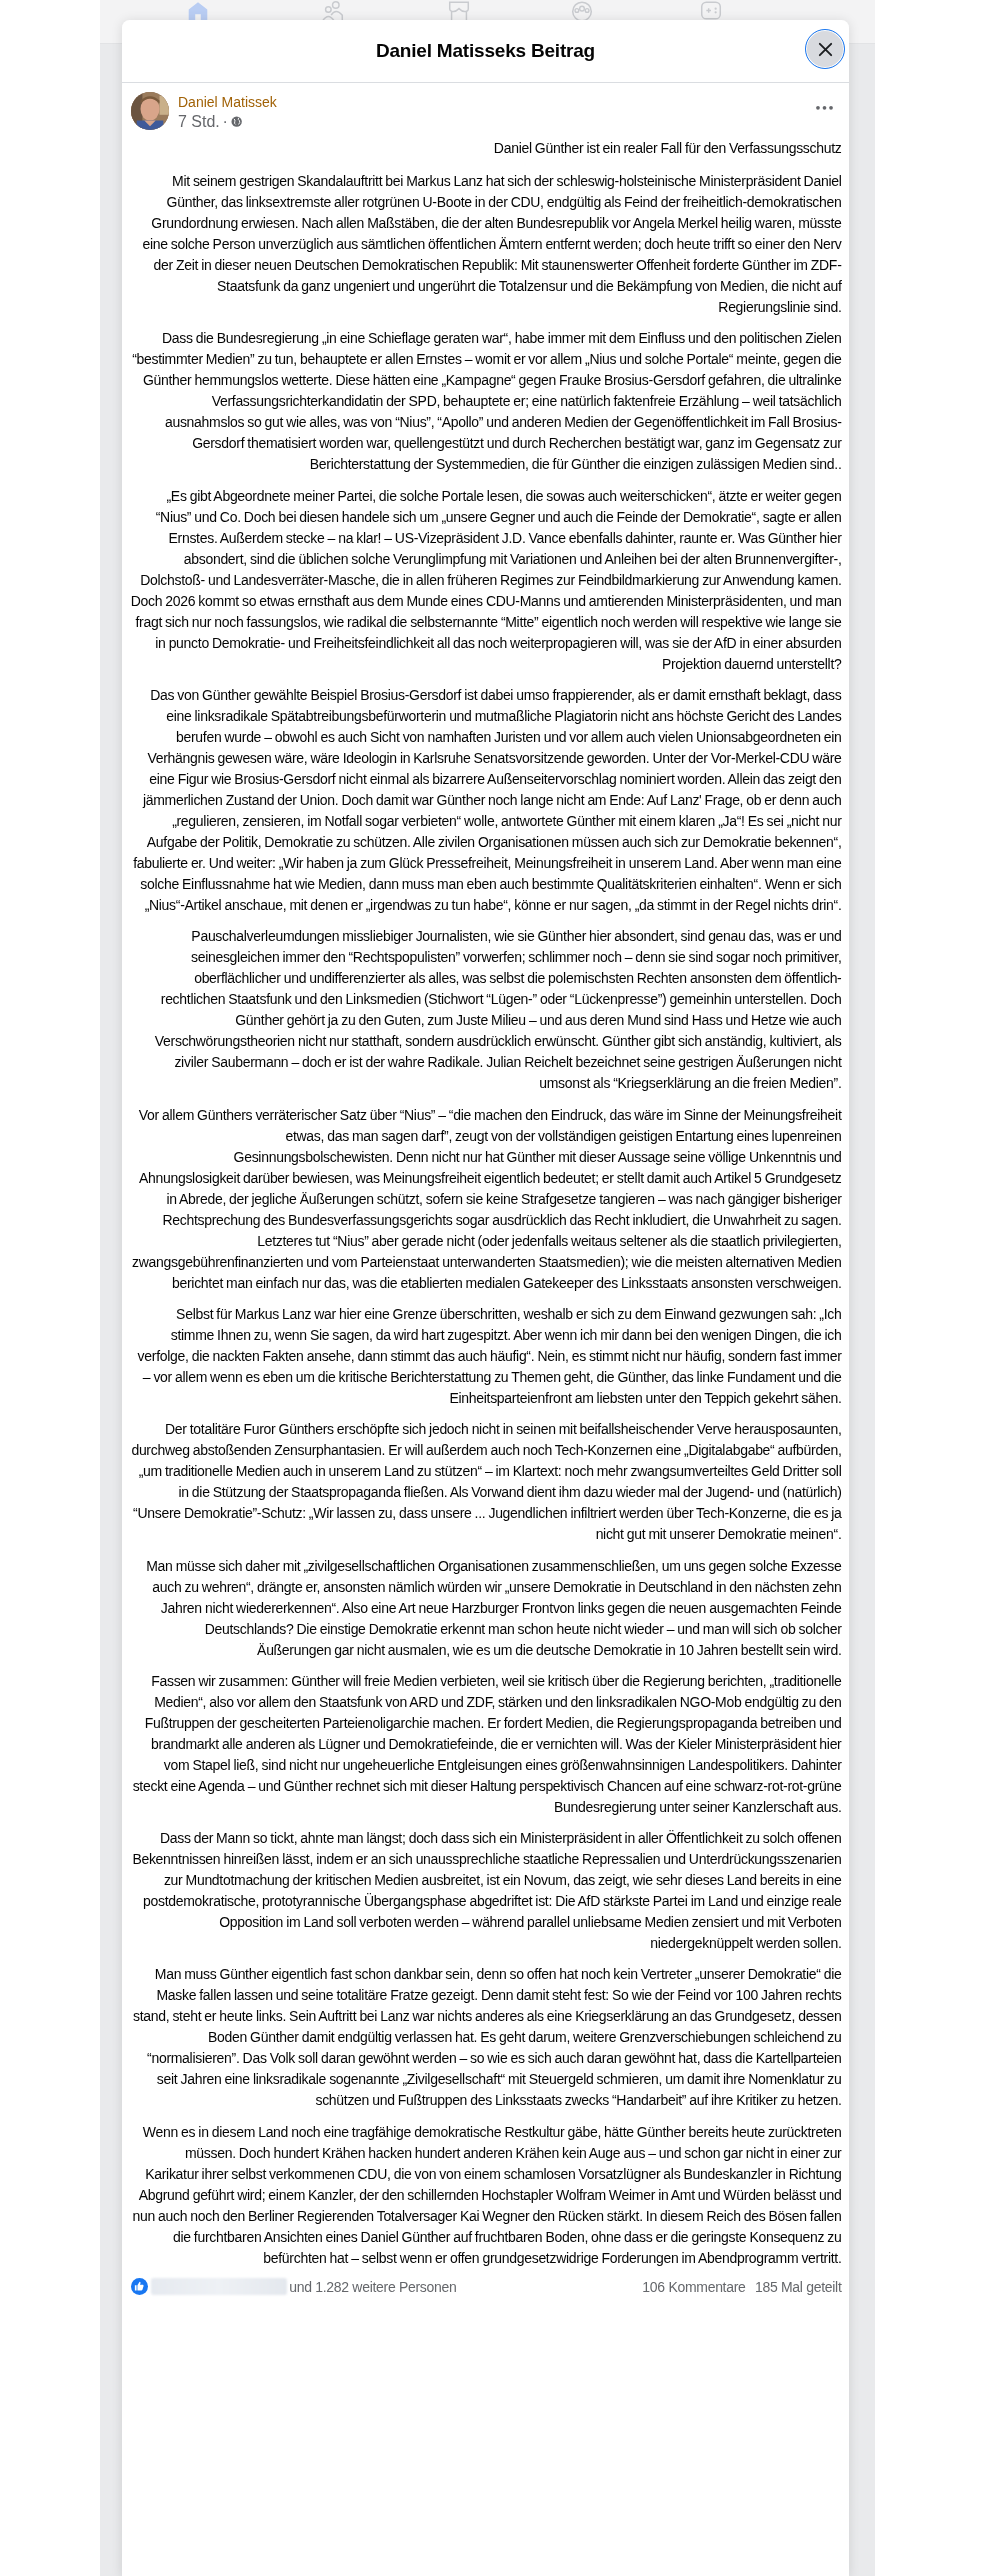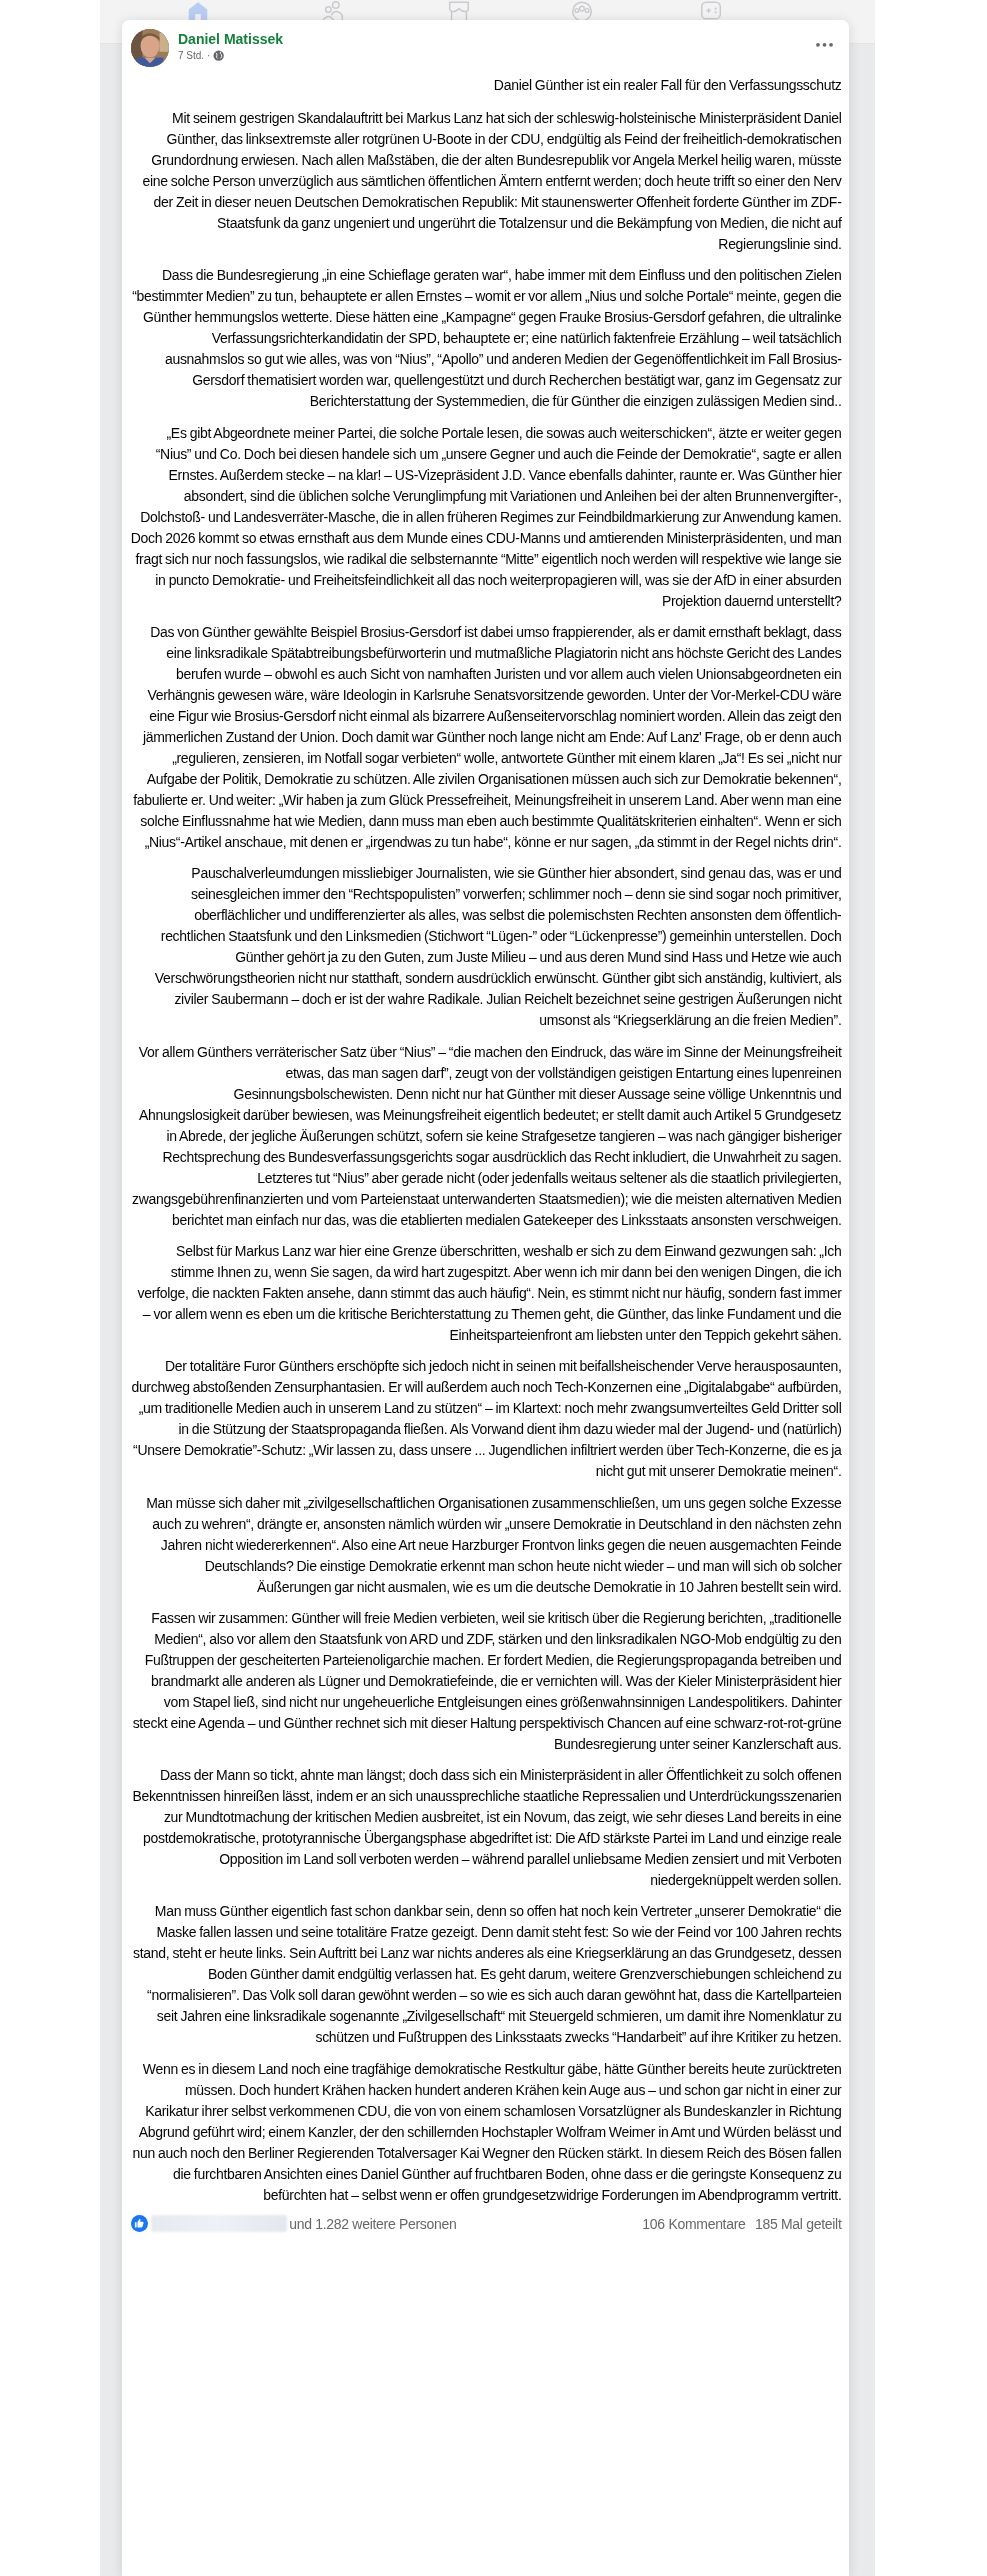--- a/index.html
+++ b/index.html
@@ -31,22 +31,22 @@
     position: absolute; right: 3.8px; top: 9.4px; width: 38px; height: 38px; border-radius: 50%;
     background: #d8dadf; border: 1.9px solid #1877f2; box-shadow: 0 0 0 0.9px #fff inset;
     display: flex; align-items: center; justify-content: center; cursor: pointer;
   }
   .close-btn svg { width: 17px; height: 17px; }
   .post-header { position: relative; height: 55px; padding: 11.3px 0 0 9.4px; box-sizing: border-box; }
   .avatar {
     position: absolute; left: 9.4px; top: 9.4px; width: 38px; height: 38px; border-radius: 50%;
     overflow: hidden; background: #8a6e55;
   }
-  .author-name { position: absolute; left: 56px; top: 11.3px; font-weight: bold; font-size: 14px; color: #15803d; }
-  .post-meta { position: absolute; left: 56px; top: 30px; font-size: 10px; color: #65676b; display: flex; align-items: center; gap: 2.8px; text-align: center; }
+  .author-name { position: absolute; left: 56px; top: 11.3px; font-weight: normal; font-size: 14px; color: #a16207; }
+  .post-meta { position: absolute; left: 56px; top: 30px; font-size: 16px; color: #65676b; display: flex; align-items: center; gap: 2.8px; text-align: center; }
   .globe { width: 11.3px; height: 11.3px; }
   .more-btn { position: absolute; right: 13px; top: 17px; width: 22.6px; height: 15px; cursor: pointer; display:flex; align-items:center; justify-content:center;}
   .post-body { padding: 0 7.5px 0 8.5px; text-align: right; }
   .post-body p {
     margin: 0 0 10.3px 0; font-size: 14px; line-height: 21px; color: #050505;
     letter-spacing: -0.3px; word-spacing: -0.5px;
   }
   .post-body p.first { margin-bottom: 12.2px; }
   .footer {
     position: relative; height: 28px; margin: 0 7.5px 0 8.5px; display: flex; align-items: center;
@@ -93,20 +93,28 @@
     <svg viewBox="0 0 28 22">
         <rect x="4" y="2" width="20" height="18" rx="5" fill="none" stroke="#c9cbcf" stroke-width="1.6"></rect>
         <path d="M9 11 H14 M11.5 8.5 V13.5" stroke="#c9cbcf" stroke-width="1.6"></path>
         <circle cx="19" cy="9" r="1.2" fill="#c9cbcf"></circle>
         <circle cx="19" cy="13" r="1.2" fill="#c9cbcf"></circle>
       </svg>
   </span>
 </div>
 
 <div class="modal">
+  <div class="modal-header">
+    <span class="modal-title">Daniel Matisseks Beitrag</span>
+    <div class="close-btn" aria-label="Schließen">
+      <svg viewBox="0 0 18 18">
+          <path d="M3 3 L15 15 M15 3 L3 15" stroke="#1c1e21" stroke-width="2" stroke-linecap="round"></path>
+        </svg>
+    </div>
+  </div>
 
   <div class="post-header">
     <div class="avatar">
       <svg viewBox="0 0 40 40" width="38" height="38">
         <rect width="40" height="40" fill="#9a7b5c"></rect>
         <rect x="0" y="0" width="12" height="40" fill="#6b5440"></rect>
         <rect x="30" y="4" width="10" height="20" fill="#c9b08a"></rect>
         <ellipse cx="20" cy="18" rx="10" ry="12" fill="#d9a58a"></ellipse>
         <path d="M10 12 Q20 2 30 12 L30 9 Q20 0 10 9 Z" fill="#7a5a3c"></path>
         <rect x="6" y="30" width="28" height="12" fill="#3f5a9a"></rect>

